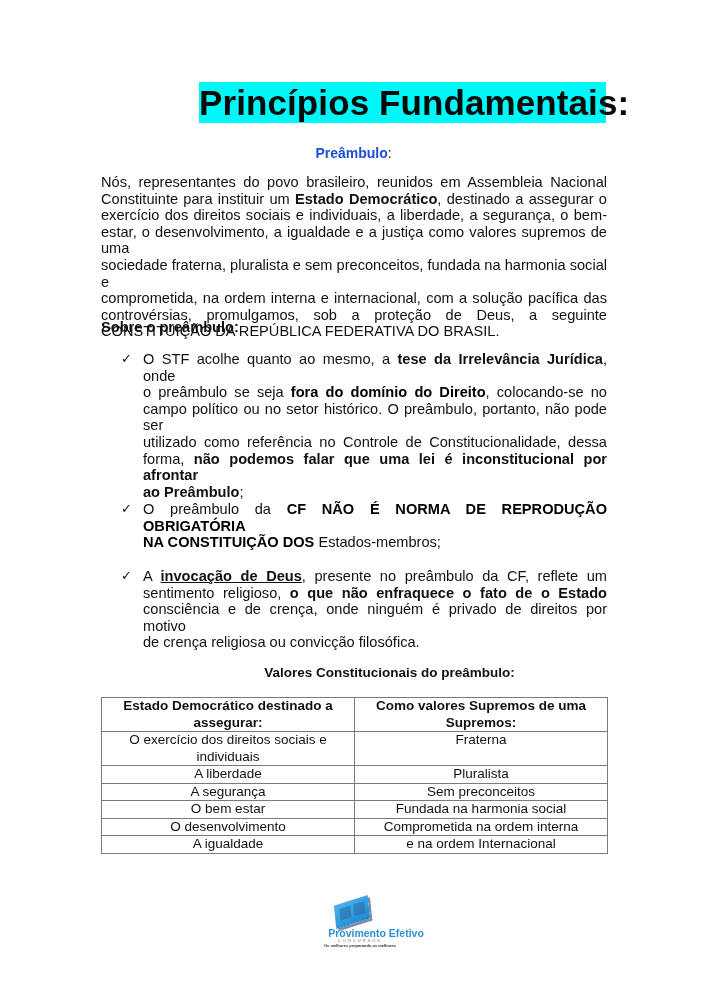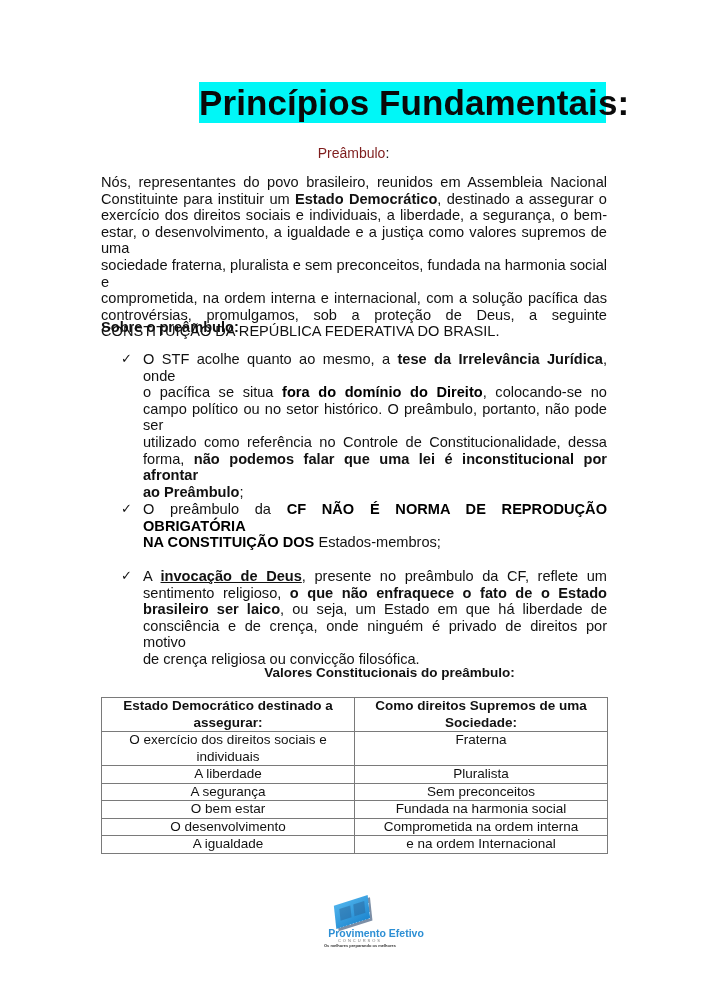--- a/index.html
+++ b/index.html
@@ -7,21 +7,21 @@
          font-family: "Liberation Sans", sans-serif; color: #111; }
   .page { position: absolute; left: 0; top: 0; width: 707px; height: 1000px; }
 
   .title-wrap { position: absolute; left: 199px; top: 82px; width: 407px; height: 41px;
                 background: #00f7f7; }
   .title { position: absolute; left: 0; top: 0; width: 407px; text-align: center;
            font-weight: bold; font-size: 35px; line-height: 41px; color: #0a0a0a; letter-spacing: 0.1px; white-space: nowrap; }
 
   .subtitle { position: absolute; left: 0; top: 144px; width: 707px; text-align: center;
               font-size: 14px; line-height: 18px; }
-  .subtitle .red { color: #7f1d1d; font-weight: normal; text-align: center; }
+  .subtitle .red { color: #1d4ed8; font-weight: bold; text-align: center; }
 
   .para { position: absolute; left: 101px; width: 506px; font-size: 14.6px; line-height: 16.6px;
           text-align: justify; text-align-last: left; }
   .p1 { top: 174px; }
   .p1 .line { display: block; text-align: justify; text-align-last: justify; }
   .p1 .line.last { text-align-last: left; }
 
   .section-heading { position: absolute; left: 101px; top: 319px; font-weight: bold; font-size: 14.6px; line-height: 17px; }
 
   .bullet { position: absolute; left: 121px; width: 486px; font-size: 14.6px; line-height: 16.6px; }
@@ -80,54 +80,53 @@
     <span class="line">controvérsias, promulgamos, sob a proteção de Deus, a seguinte</span>
     <span class="line last">CONSTITUIÇÃO DA REPÚBLICA FEDERATIVA DO BRASIL.</span>
   </div>
 
   <div class="section-heading">Sobre o preâmbulo:</div>
 
   <div class="bullet b1">
     <span class="check">✓</span>
     <div class="text">
       <span class="line"><span>O STF acolhe quanto ao mesmo, a </span><span class="b">tese da Irrelevância Jurídica</span><span>, onde</span></span>
-      <span class="line"><span>o pacífica se situa </span><span class="red">fora do domínio do Direito</span><span>, colocando-se no</span></span>
+      <span class="line"><span>o preâmbulo se seja </span><span class="red">fora do domínio do Direito</span><span>, colocando-se no</span></span>
       <span class="line">campo político ou no setor histórico. O preâmbulo, portanto, não pode ser</span>
       <span class="line">utilizado como referência no Controle de Constitucionalidade, dessa</span>
       <span class="line"><span>forma, </span><span class="b">não podemos falar que uma lei é inconstitucional por afrontar</span></span>
       <span class="line last"><span class="b">ao Preâmbulo</span><span>;</span></span>
     </div>
   </div>
 
   <div class="bullet b2">
     <span class="check">✓</span>
     <div class="text">
       <span class="line"><span>O preâmbulo da </span><span class="red">CF NÃO É NORMA DE REPRODUÇÃO OBRIGATÓRIA</span></span>
       <span class="line last"><span class="red">NA CONSTITUIÇÃO DOS</span><span> Estados-membros;</span></span>
     </div>
   </div>
 
   <div class="bullet b3">
     <span class="check">✓</span>
     <div class="text">
       <span class="line"><span>A </span><span class="u">invocação de Deus</span><span>, presente no preâmbulo da CF, reflete um</span></span>
       <span class="line"><span>sentimento religioso, </span><span class="b">o que não enfraquece o fato de o Estado</span></span>
-      <span class="line"><span class="b">brasileiro ser laico</span><span>, ou seja, um Estado em que há liberdade de</span></span>
       <span class="line">consciência e de crença, onde ninguém é privado de direitos por motivo</span>
       <span class="line last">de crença religiosa ou convicção filosófica.</span>
     </div>
   </div>
 
   <div class="table-caption">Valores Constitucionais do preâmbulo:</div>
 
   <table class="values">
     <thead>
       <tr>
         <th>Estado Democrático destinado a assegurar:</th>
-        <th>Como direitos Supremos de uma Sociedade:</th>
+        <th>Como valores Supremos de uma Supremos:</th>
       </tr>
     </thead>
     <tbody>
       <tr>
         <td>O exercício dos direitos sociais e individuais</td>
         <td>Fraterna</td>
       </tr>
       <tr>
         <td>A liberdade</td>
         <td>Pluralista</td>

